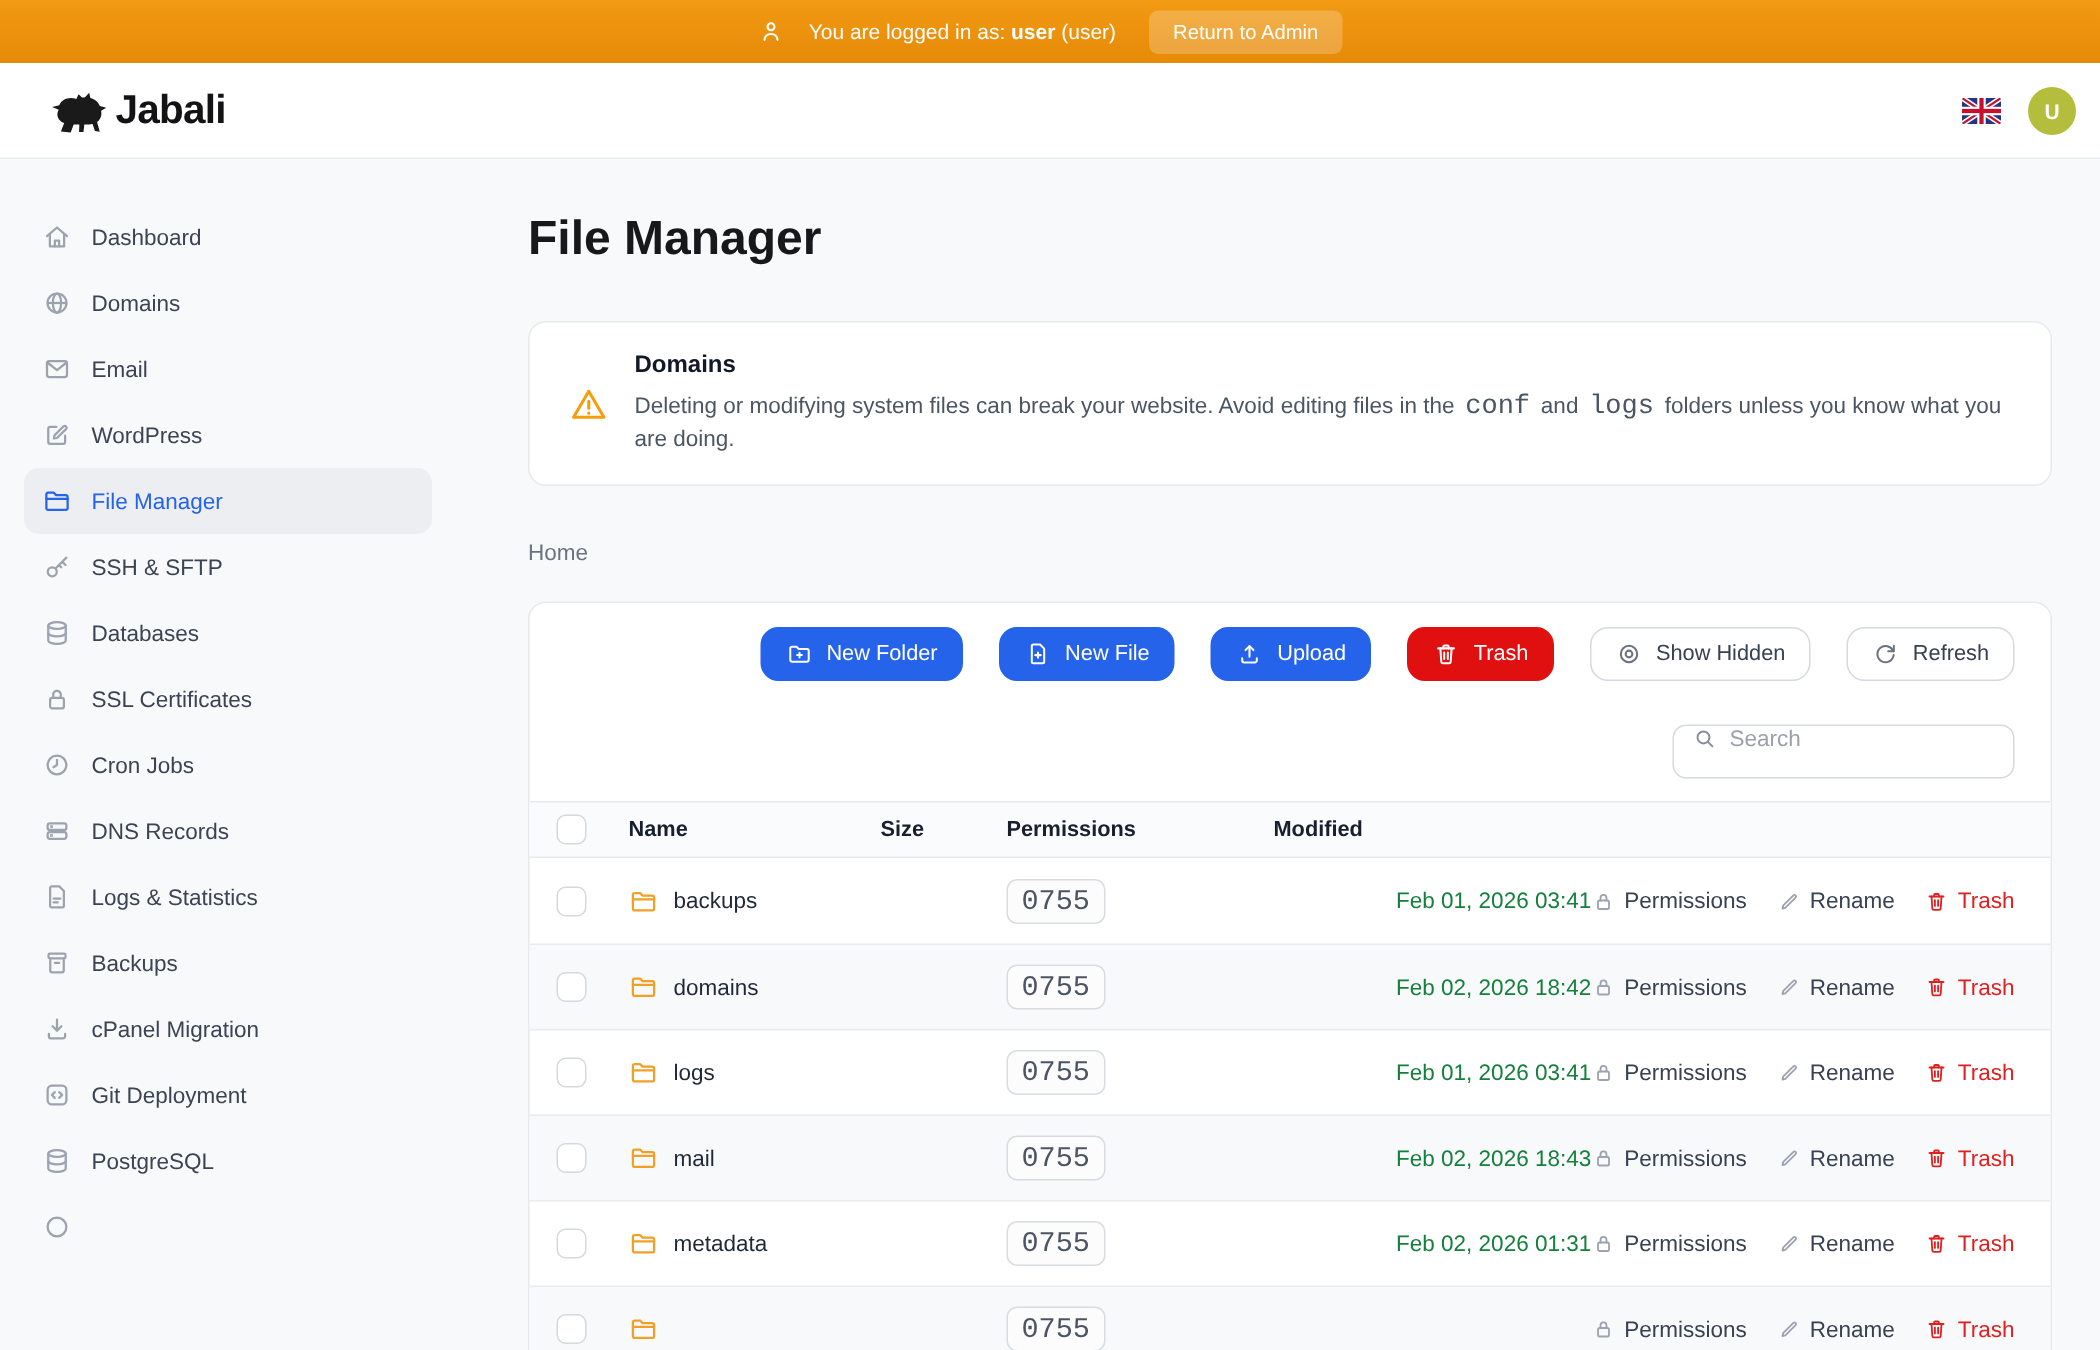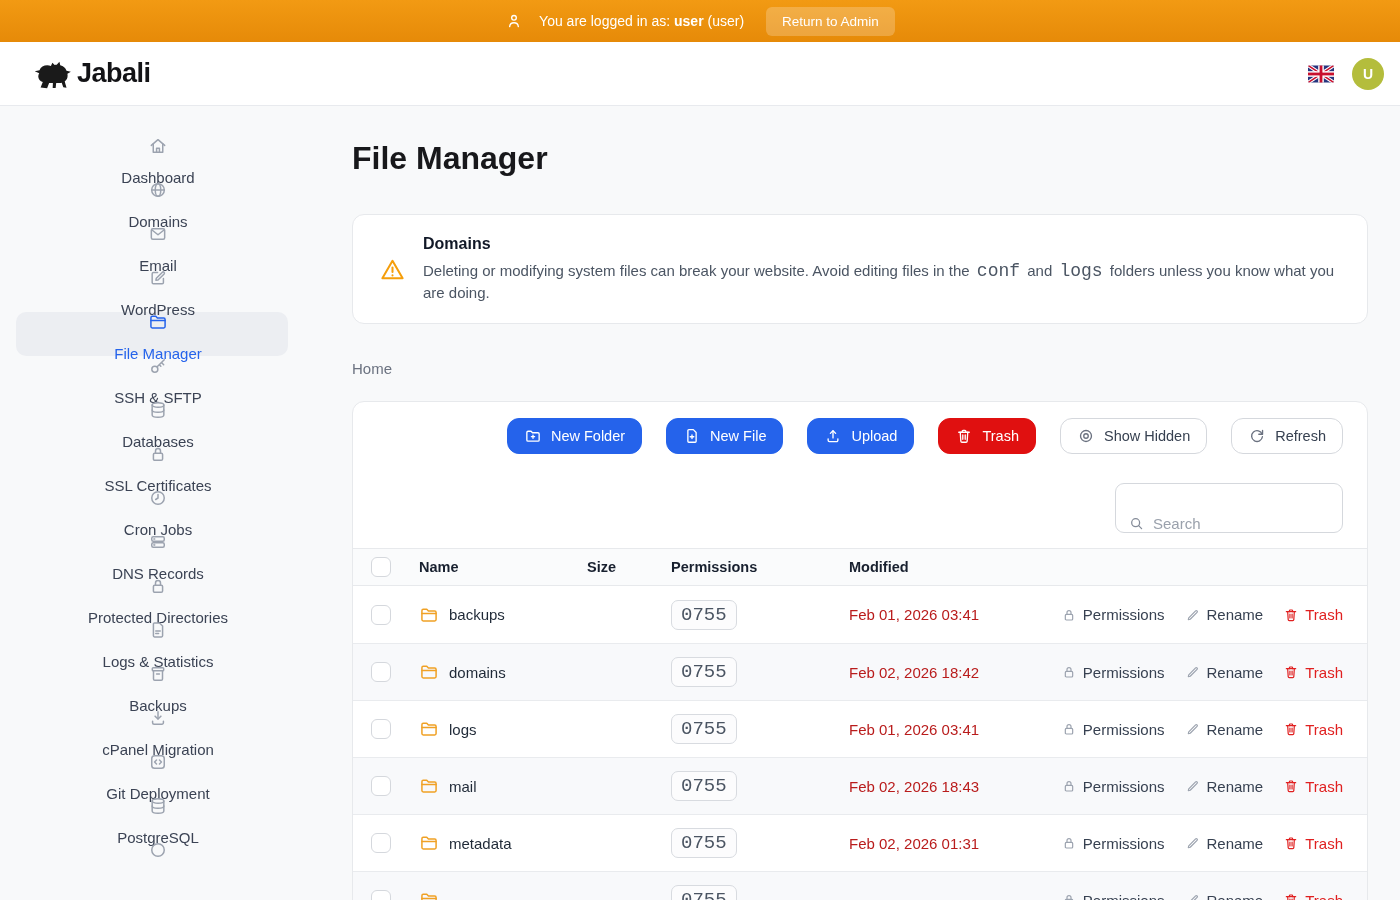--- a/index.html
+++ b/index.html
@@ -17,21 +17,21 @@
   .header { height:64px; background:#fff; border-bottom:1px solid #E8EAEE; display:flex; align-items:center; justify-content:space-between; padding:0 16px 0 32px; }
   .brand { display:flex; align-items:center; gap:1px; cursor:pointer; }
   .brand-name { font-size:27px; font-weight:800; color:#131316; letter-spacing:-0.5px; }
   .header-right { display:flex; align-items:center; gap:18px; }
   .flag { width:26px; height:18px; border-radius:2px; overflow:hidden; display:block; cursor:pointer; }
   .avatar { width:32px; height:32px; border-radius:50%; background:#B4BD3C; color:#fff; font-size:14px; font-weight:700; display:flex; align-items:center; justify-content:center; cursor:pointer; }
 
   
   .layout { display:flex; height:794px; }
   .sidebar { width:304px; flex:0 0 304px; padding:30px 16px 0; }
-  .side-item { height:44px; display:flex; align-items:center; gap:13px; padding:0 0 0 12px; border-radius:10px; color:#3B4354; font-size:15px; cursor:pointer;flex-direction:column; }
+  .side-item { height:44px; display:flex; align-items:center; gap:13px; padding:0 0 0 12px; border-radius:10px; color:#3B4354; font-size:15px; cursor:pointer; }
   .side-item .icon { color:#9CA3AF; }
   .side-item.active { background:#ECEEF2; color:#2563EB; }
   .side-item.active .icon { color:#2563EB; }
 
   .main { flex:1; padding:0 32px 0 48px; }
   h1.page-title { margin-top:34px; font-size:32px; font-weight:800; color:#18181B; }
 
   
   .warning-card { margin-top:37px; background:#fff; border:1px solid #E7E9EC; border-radius:12px; padding:20px 26px; display:flex; align-items:center; gap:17px; }
   .warning-card .icon { color:#F59E0B; flex:0 0 auto; }
@@ -44,36 +44,36 @@
   
   .panel { margin-top:23px; background:#fff; border:1px solid #E7E9EC; border-radius:12px; overflow:hidden; }
   .toolbar { display:flex; justify-content:flex-end; gap:24px; padding:16px 24px 0; }
   .btn { height:36px; display:inline-flex; align-items:center; gap:9px; padding:0 16px; border-radius:12px; font-size:14.5px; font-family:inherit; cursor:pointer; border:1px solid transparent; }
   .btn-blue { background:#2563EB; color:#fff; border-color:#2563EB; }
   .btn-red { background:#E01010; color:#fff; border-color:#E01010; }
   .btn-ghost { background:#fff; color:#374151; border-color:#D5D8DD; }
   .btn-ghost .icon { color:#6B7280; }
 
   .search-row { display:flex; justify-content:flex-end; padding:29px 24px 15px; }
-  .search-box { width:228px; height:50px; border:1px solid #D5D8DD; border-radius:9px; display:flex; align-items:flex-end; gap:8px; padding:0 12px; background:#fff; }
+  .search-box { width:228px; height:36px; border:1px solid #D5D8DD; border-radius:9px; display:flex; align-items:flex-start; gap:8px; padding:0 12px; background:#fff; }
   .search-box .icon { color:#848B98; }
   .search-box input { border:none; outline:none; flex:1; font-size:15px; font-family:inherit; color:#374151; background:transparent; }
   .search-box input::placeholder { color:#9AA1AC; }
 
   .grid-cols { display:grid; grid-template-columns:48px 168px 84px 178px 1fr auto; align-items:center; padding:0 24px 0 18px; }
   .thead { height:38px; border-top:1px solid #E7E9EC; border-bottom:1px solid #E7E9EC; background:#FAFBFC; font-size:14.5px; font-weight:700; color:#18202F; }
   .row { height:57px; font-size:15px; }
   .rows .row + .row { border-top:1px solid #E9EBEE; }
   .rows .row:nth-child(even) { background:#F8F9FB; }
   .checkbox { width:20px; height:20px; border:1.5px solid #D5D8DD; border-radius:6px; background:#fff; cursor:pointer; }
   .name-cell { display:flex; align-items:center; gap:10px; cursor:pointer; }
   .name-cell .icon { color:#F0A125; }
   .name-cell .fname { color:#1F2937; font-weight:500; }
   .perm-badge { display:inline-block; font-family:"Liberation Mono","DejaVu Sans Mono",monospace; font-size:19px; color:#4B5563; border:1px solid #D8DBE0; background:#FCFCFD; border-radius:7px; padding:3px 9px; }
-  .modified { color:#b91c1c; }
+  .modified { color:#15803d;text-align:right; }
   .actions { display:flex; align-items:center; gap:20px; justify-self:end; }
   .action { display:flex; align-items:center; gap:6px; color:#374151; cursor:pointer; }
   .action .icon { color:#9CA3AF; }
   .action.danger { color:#E02020; }
   .action.danger .icon { color:#E02020; }
 </style>
 </head>
 <body>
 
 <svg width="0" height="0" style="position:absolute">
@@ -360,28 +360,20 @@
         </span>
         <span>Cron Jobs</span>
       </div>
     <div class="side-item">
         <span class="icon">
           <svg class="icon" width="20" height="20">
             <use href="#i-server"></use>
           </svg>
         </span>
         <span>DNS Records</span>
-      </div>
-    <div class="side-item">
-        <span class="icon">
-          <svg class="icon" width="20" height="20">
-            <use href="#i-lock"></use>
-          </svg>
-        </span>
-        <span>Protected Directories</span>
       </div>
     <div class="side-item">
         <span class="icon">
           <svg class="icon" width="20" height="20">
             <use href="#i-doc"></use>
           </svg>
         </span>
         <span>Logs &amp; Statistics</span>
       </div>
     <div class="side-item">

